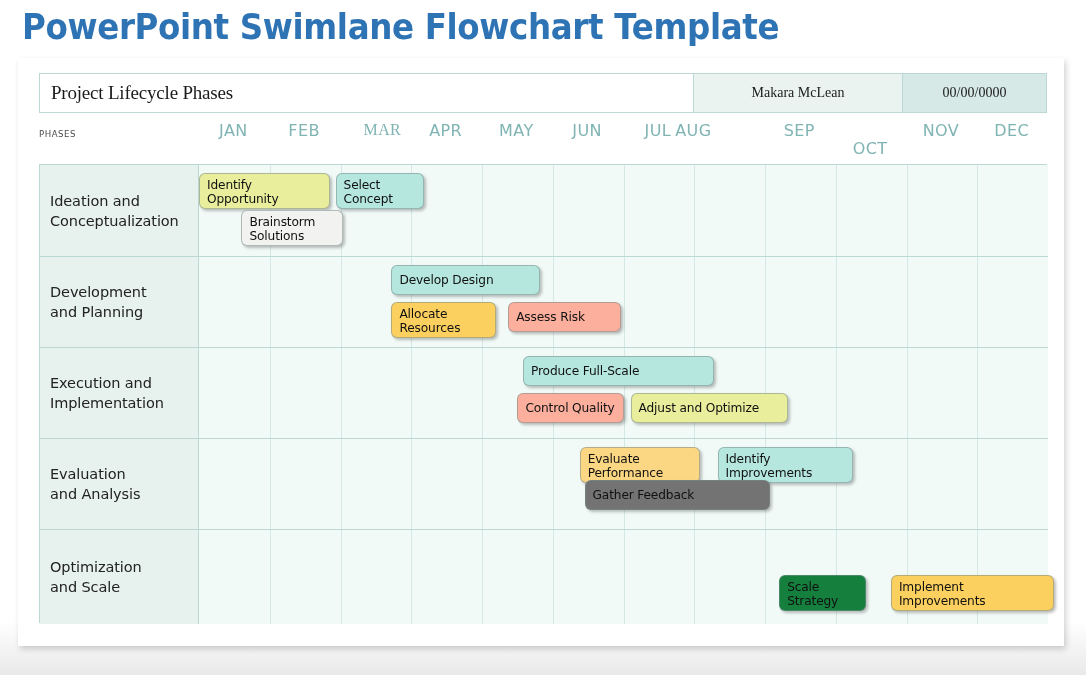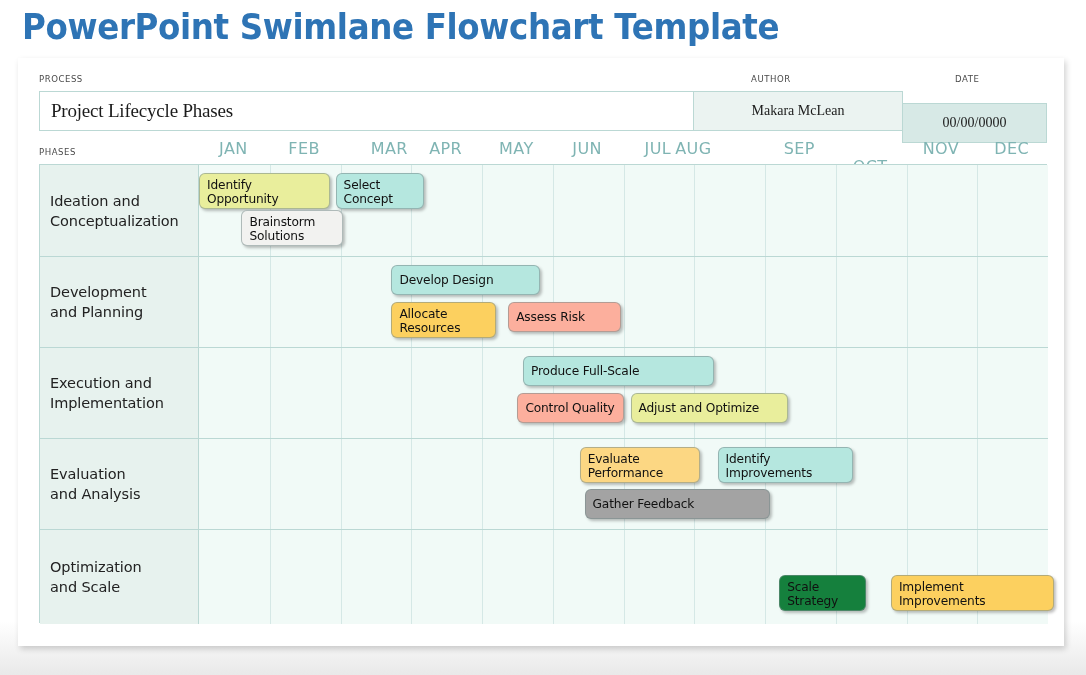--- a/index.html
+++ b/index.html
@@ -67,21 +67,21 @@
   #cell-process {
     left: 0; width: 655px; background: #ffffff;
     padding-left: 11px; font-size: 19px; letter-spacing: -0.2px;
   }
   #cell-author {
     left: 654px; width: 210px; background: #EBF3F1;
     justify-content: center; font-size: 14px;
   }
   #cell-date {
     left: 863px; width: 145px; background: #D7E9E6;
-    justify-content: center; font-size: 14px; margin-top: 12px;
+    justify-content: center; font-size: 14px;
   }
   
   #months-row { position: relative; height: 25px; margin-top: 8px; }
   #phases-caption {
     position: absolute; left: 0; top: 7px;
     font-size: 9.5px; color: #4a4a4a; letter-spacing: 0.6px;
     font-family: "DejaVu Sans", sans-serif;
     transform: scaleX(0.9); transform-origin: left center;
   }
   .month {
@@ -141,38 +141,33 @@
 </head>
 <body>
 
 <div id="page">
 
   <div id="title">PowerPoint Swimlane Flowchart Template</div>
 
   <div id="card">
     <div id="sheet">
 
-      <div class="hdr-labels">
-        <div class="hdr-label" id="lbl-process">PROCESS</div>
-        <div class="hdr-label" id="lbl-author">AUTHOR</div>
-        <div class="hdr-label" id="lbl-date">DATE</div>
-      </div>
 
       <div class="hdr-row">
         <div class="hdr-cell" id="cell-process">Project Lifecycle Phases</div>
         <div class="hdr-cell" id="cell-author">Makara McLean</div>
         <div class="hdr-cell" id="cell-date">00/00/0000</div>
       </div>
 
       <div id="months-row">
         <div id="phases-caption">PHASES</div>
         <div id="months-host">
             <div class="month" style="left: 159px;">JAN</div>
             <div class="month" style="left: 229.75px;">FEB</div>
-            <div class="month" style="left: 315px;">MAR</div>
+            <div class="month" style="left: 308px; font-family: Liberation Serif, serif;">MAR</div>
             <div class="month" style="left: 371.25px;">APR</div>
             <div class="month" style="left: 442px;">MAY</div>
             <div class="month" style="left: 512.75px;">JUN</div>
             <div class="month" style="left: 583.5px;">JUL</div>
             <div class="month" style="left: 619px;">AUG</div>
             <div class="month" style="left: 725px;">SEP</div>
             <div class="month" style="left: 795.75px; margin-top: 18px;">OCT</div>
             <div class="month" style="left: 866.5px;">NOV</div>
             <div class="month" style="left: 937.25px;">DEC</div>
           </div>
@@ -255,21 +250,21 @@
               <div class="colline" style="left: 283px;"></div>
               <div class="colline" style="left: 353.75px;"></div>
               <div class="colline" style="left: 424.5px;"></div>
               <div class="colline" style="left: 495.25px;"></div>
               <div class="colline" style="left: 566px;"></div>
               <div class="colline" style="left: 636.75px;"></div>
               <div class="colline" style="left: 707.5px;"></div>
               <div class="colline" style="left: 778.25px;"></div>
               <div class="bar" style="left: 380.635px; width: 120.275px; top: 8px; height: 36px; background: rgb(252, 215, 131);"><span>Evaluate<br>Performance</span></div>
               <div class="bar" style="left: 518.597px; width: 135.84px; top: 8px; height: 36px; background: rgb(181, 231, 223);"><span>Identify<br>Improvements</span></div>
-              <div class="bar mid" style="left: 385.587px; width: 185.365px; top: 50px; height: 30px; background: #a3a3a3;">
+              <div class="bar mid" style="left: 385.587px; width: 185.365px; top: 41px; height: 30px; background: #737373;">
                 <span>Gather Feedback</span>
               </div>
             </div>
           </div>
           <div class="lane" style="top: 365px; height: 94px;">
             <div class="lane-name">Optimization<br>and Scale</div>
             <div class="lane-track">
               <div class="colline" style="left: 70.75px;"></div>
               <div class="colline" style="left: 141.5px;"></div>
               <div class="colline" style="left: 212.25px;"></div>

